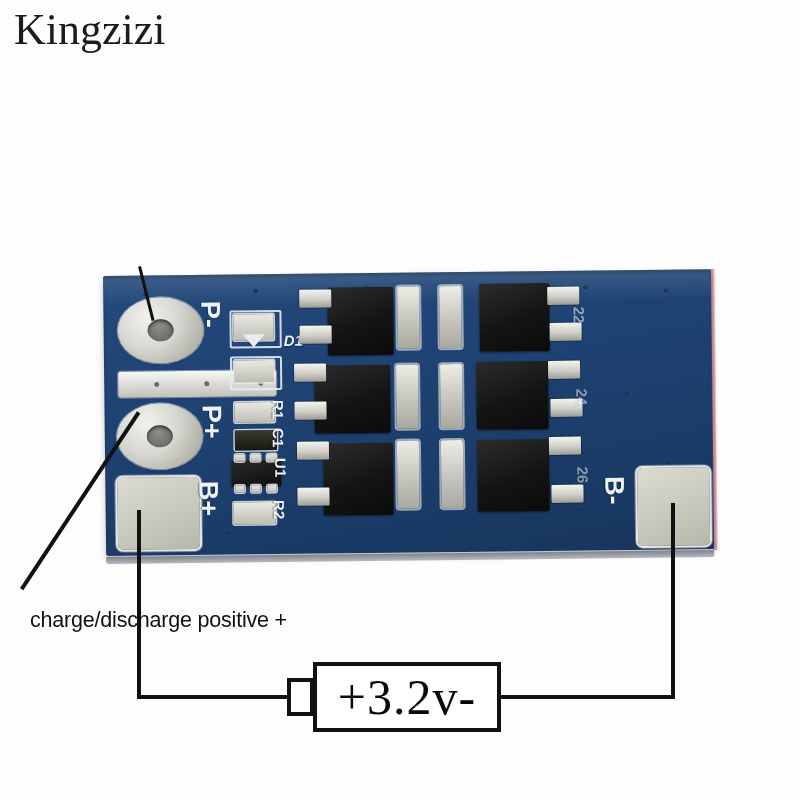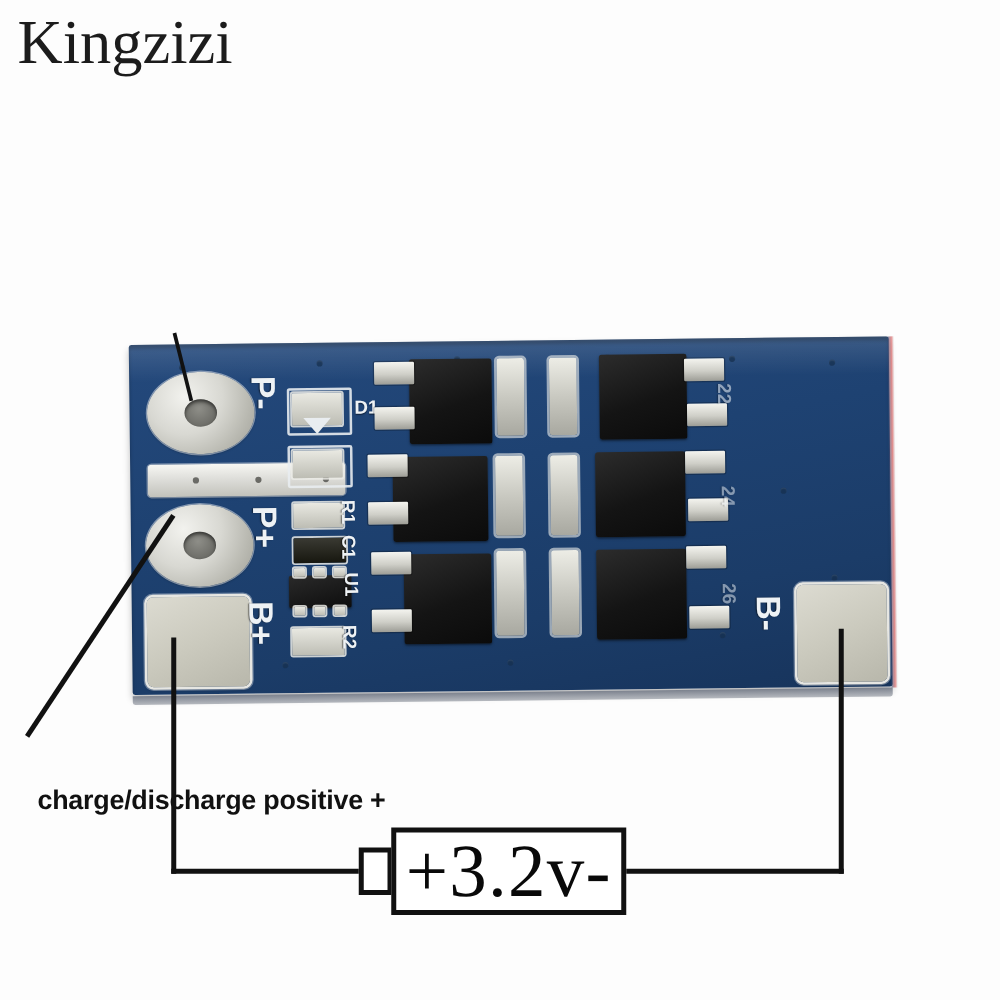--- a/index.html
+++ b/index.html
@@ -3,40 +3,40 @@
 <meta charset="utf-8">
 <style>
   html,body{margin:0;padding:0;background:#fff;}
   body{width:800px;height:800px;position:relative;overflow:hidden;
        font-family:"Liberation Sans", sans-serif;}
 
   #stage{position:absolute;left:0;top:0;width:800px;height:800px;background:#fdfdfd;}
 
   
   .watermark{position:absolute;left:14px;top:8px;font-family:"Liberation Serif", serif;
-    font-size:50px;color:#1c1c1c;letter-spacing:0px;line-height:1;}
+    font-size:44px;color:#1c1c1c;letter-spacing:0px;line-height:1;}
 
   
   .ann{position:absolute;font-family:"Liberation Sans", sans-serif;color:#111;
        font-size:21.5px;white-space:nowrap;letter-spacing:-0.2px;}
   .ann-neg{left:34px;top:222px;}
-  .ann-pos{left:30px;top:628px;font-weight:bold;}
+  .ann-pos{left:30px;top:608px;}
 
   
   .vline{position:absolute;background:#111;width:4px;}
   .hline{position:absolute;background:#111;height:4px;}
 
   .diag{position:absolute;background:#111;transform-origin:0 0;}
 
   
   .batt{position:absolute;left:313px;top:662px;width:188px;height:70px;
         border:4px solid #111;background:#fff;box-sizing:border-box;}
   .batt-txt{position:absolute;left:0;top:0;width:100%;height:100%;
         display:flex;align-items:center;justify-content:center;
-        font-family:"Liberation Serif", serif;font-size:60px;color:#090909;
+        font-family:"Liberation Serif", serif;font-size:50px;color:#090909;
         letter-spacing:1px;line-height:1;}
   .batt-nub{position:absolute;left:287px;top:678px;width:27px;height:38px;
         border:4px solid #111;background:#fff;box-sizing:border-box;}
 
   
   #board{position:absolute;left:103px;top:276px;width:608px;height:282px;
      transform:rotate(-0.65deg);transform-origin:0 0;}
   .pcb{position:absolute;left:0;top:0;width:608px;height:280px;
      background:linear-gradient(170deg,#24497c 0%,#1e4272 38%,#1b3c68 72%,#17345c 100%);
      box-shadow:0 3px 3px rgba(0,0,0,.28) inset, 0 4px 6px rgba(0,0,0,.25);
@@ -148,21 +148,21 @@
 
     <div class="spad" style="left:12px;top:202px;width:82px;height:72px;"></div>
     <div class="silk silk-big rot90" style="left:118px;top:206px;">B+</div>
 
     <div class="spad" style="left:532px;top:198px;width:72px;height:78px;"></div>
     <div class="silk silk-big rot90" style="left:524px;top:206px;">B-</div>
 
     <div class="outline" style="left:126px;top:36px;width:48px;height:34px;"></div>
     <div class="smd" style="left:130px;top:40px;width:40px;height:26px;"></div>
     <div class="diode-tri" style="left:139px;top:60px;"></div>
-    <div class="silk silk-sm" style="left:180px;top:44px;">D1</div>
+    <div class="silk silk-sm" style="left:180px;top:58px;font-style:italic;">D1</div>
 
     <div class="outline" style="left:126px;top:82px;width:48px;height:30px;"></div>
     <div class="smd" style="left:130px;top:86px;width:40px;height:22px;"></div>
 
     <div class="smd" style="left:130px;top:128px;width:40px;height:20px;"></div>
     <div class="silk silk-sm rot90" style="left:182px;top:126px;">R1</div>
 
     <div class="smd smd-dark" style="left:130px;top:156px;width:42px;height:20px;"></div>
     <div class="silk silk-sm rot90" style="left:182px;top:154px;">C1</div>
 

